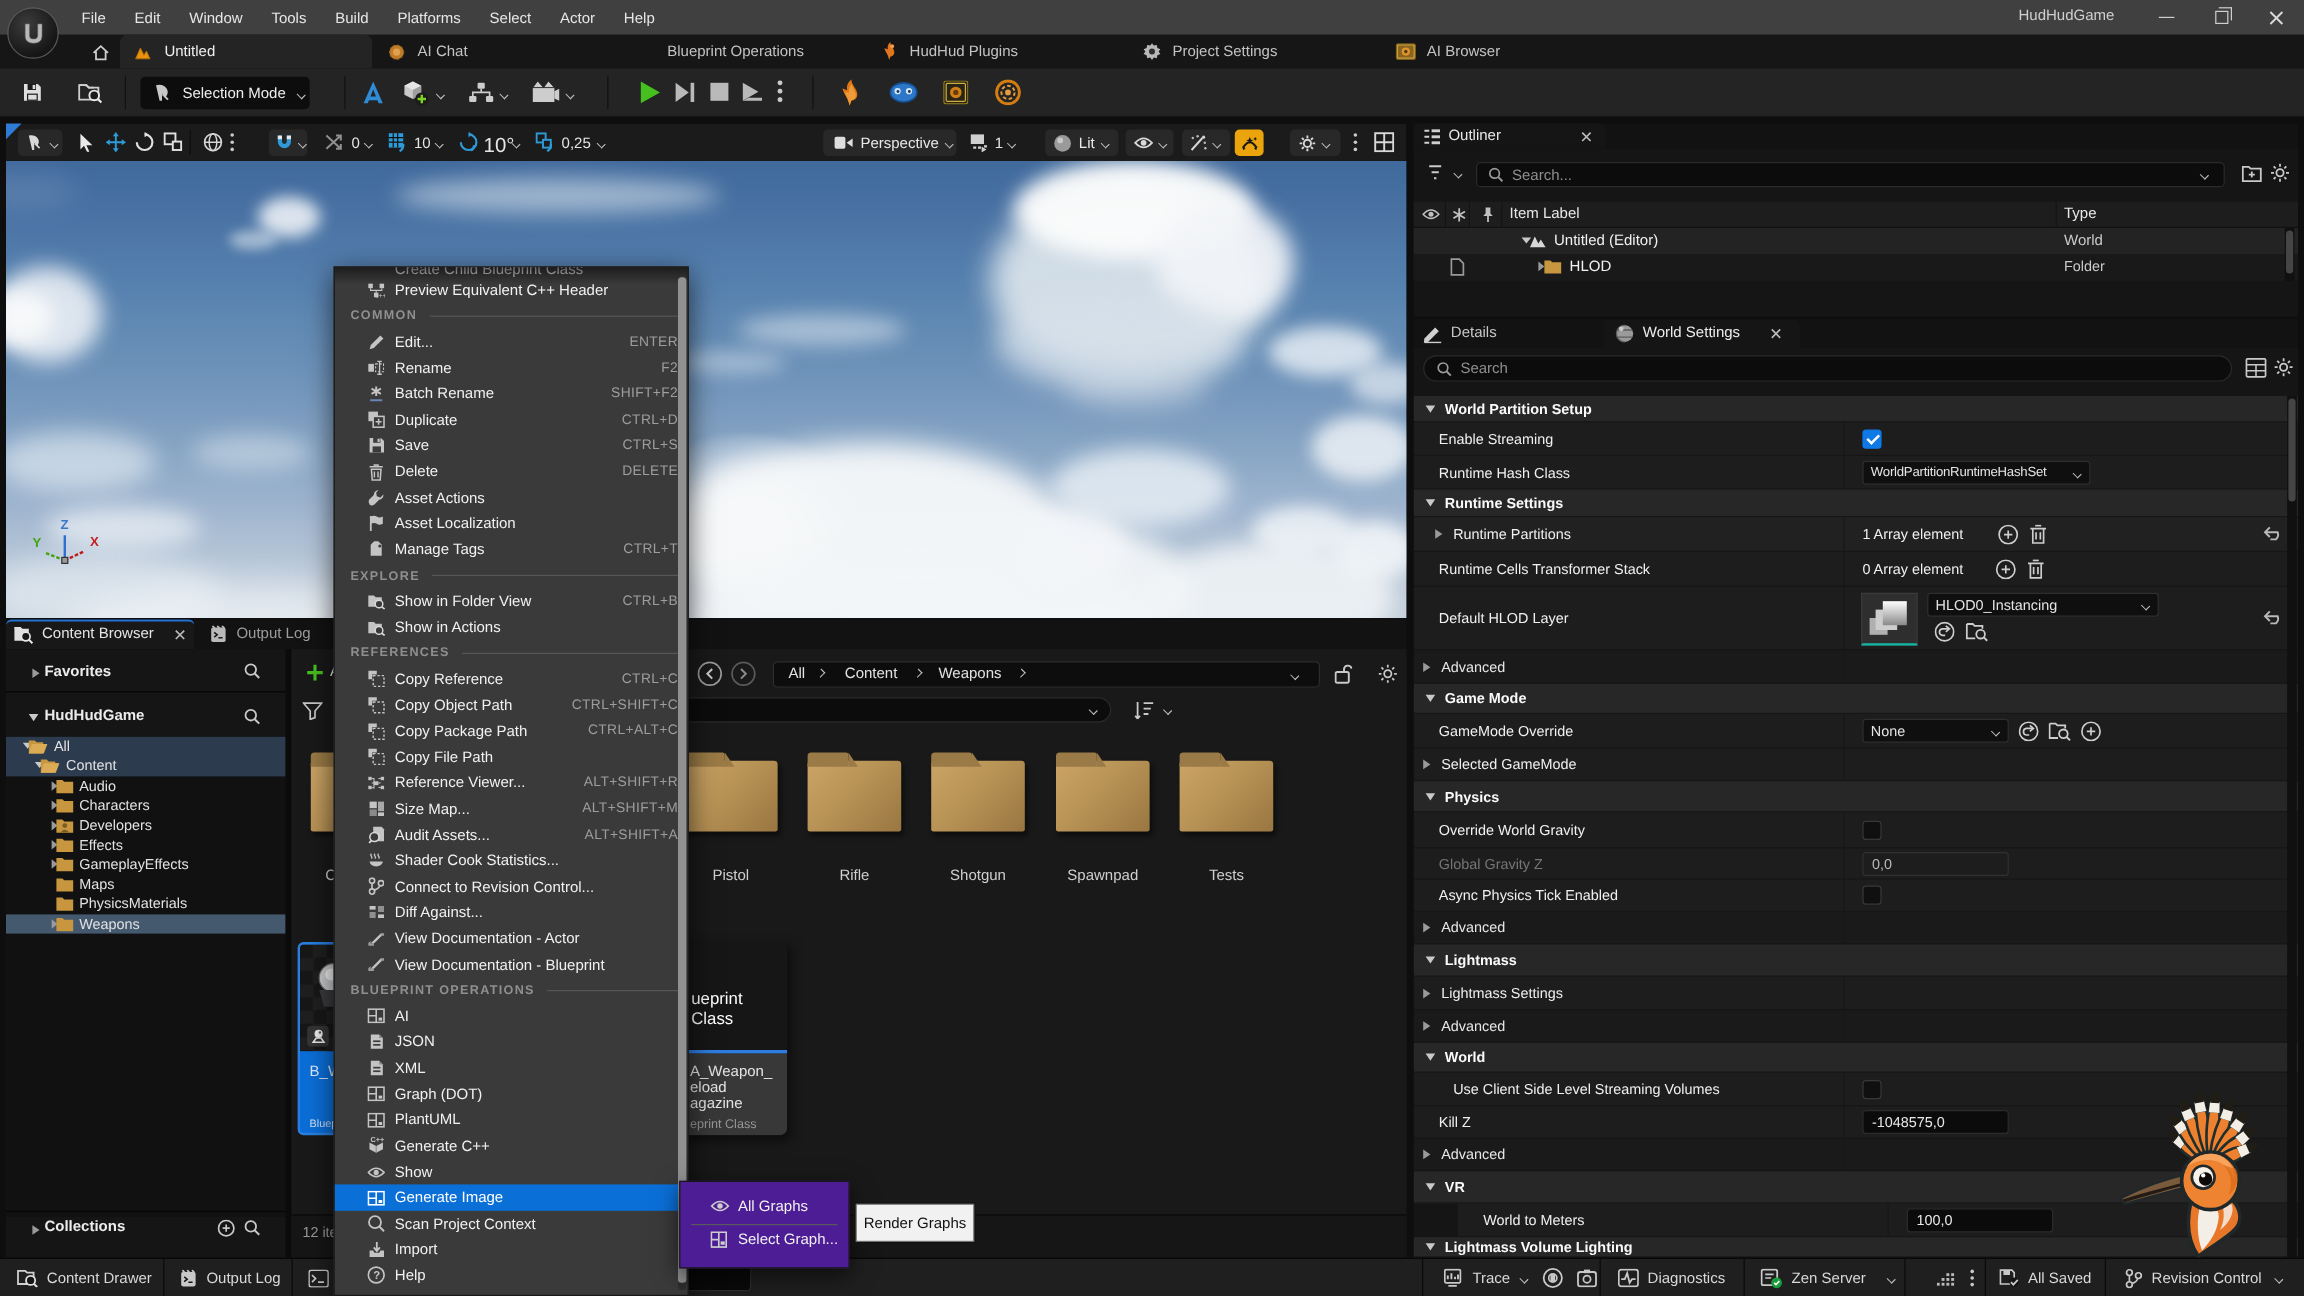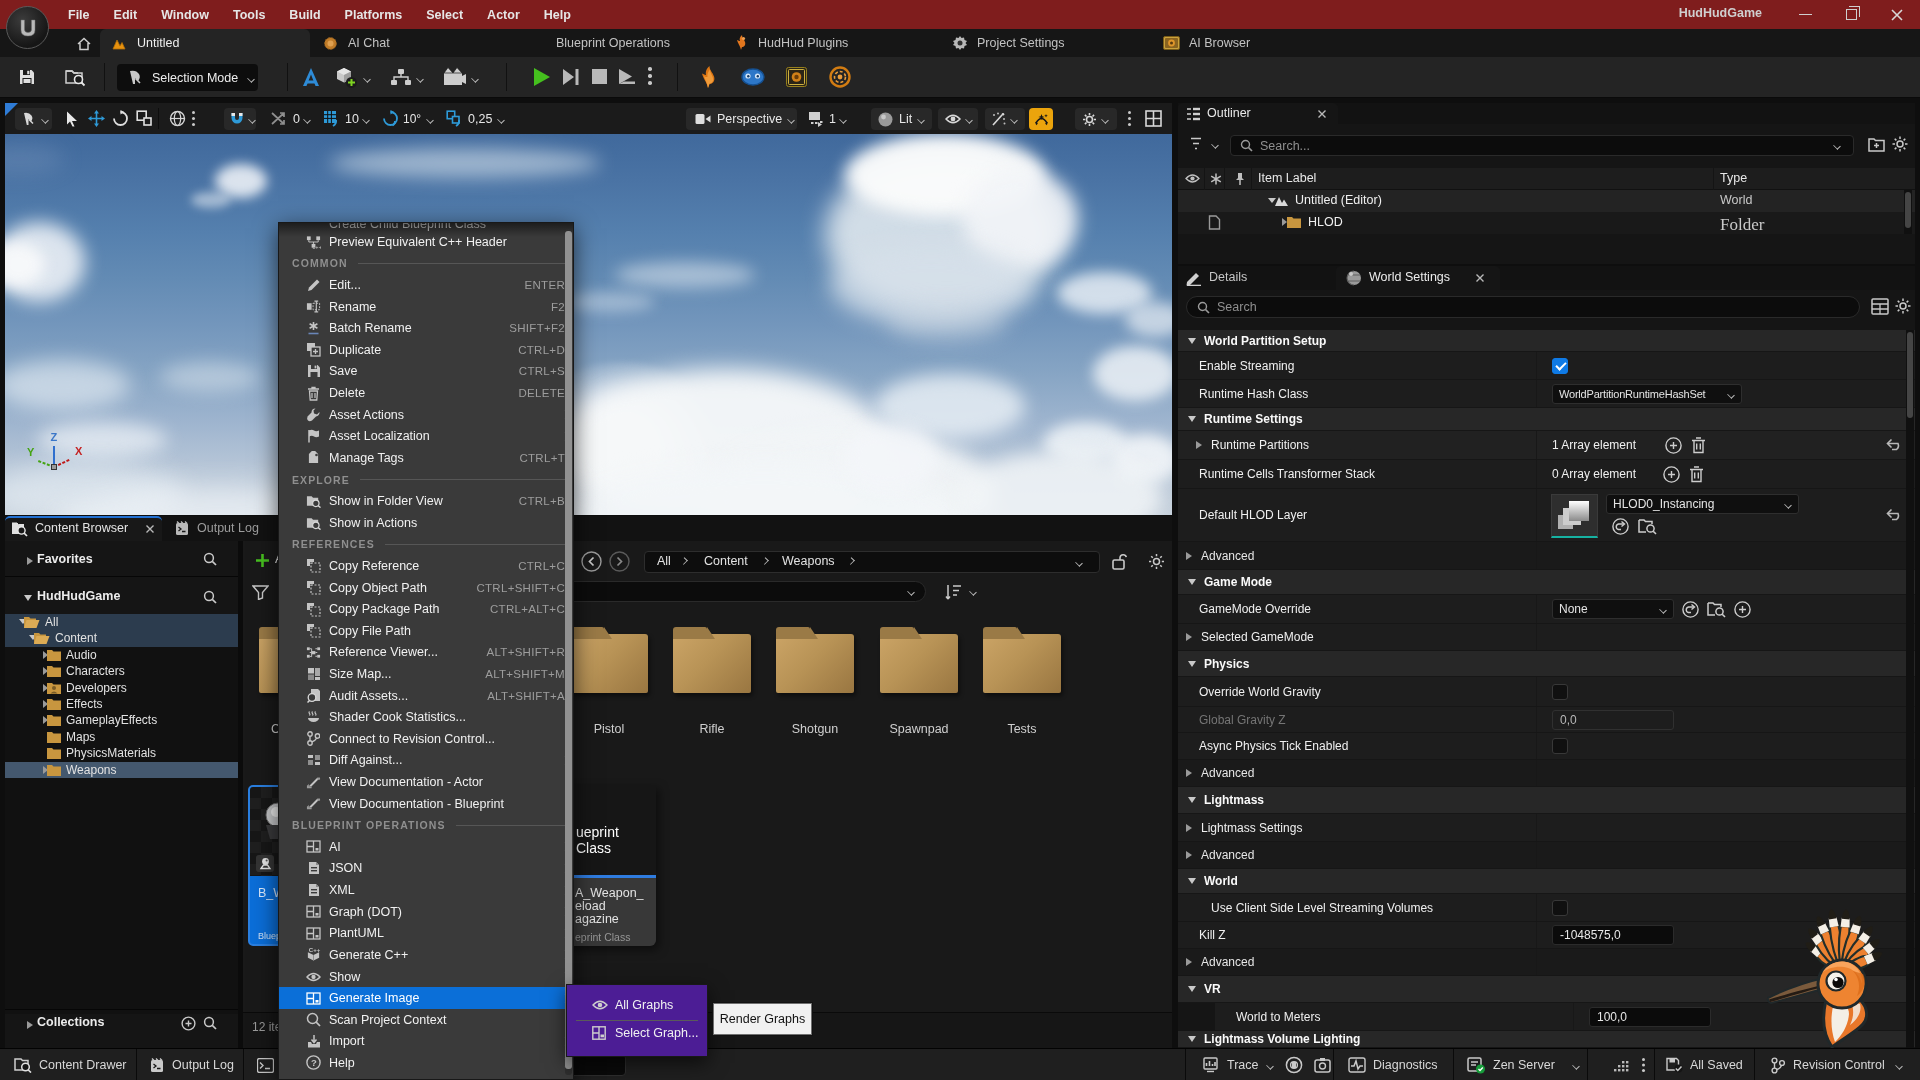--- a/index.html
+++ b/index.html
@@ -2,21 +2,21 @@
 <html><head>
 <meta charset="utf-8">
 <style>
 * { margin:0; padding:0; box-sizing:border-box; }
 html,body { width:1920px; height:1080px; overflow:hidden; background:#0d0d0d; }
 body { font-family:"Liberation Sans", sans-serif; color:#e0e0e0; -webkit-font-smoothing:antialiased; }
 .abs { position:absolute; }
 #stage { position:relative; width:1920px; height:1080px; background:#0e0e0e; overflow:hidden; }
 
 
-#titlebar { position:absolute; left:0; top:0; width:1920px; height:29px; background:#7f1d1d;font-weight:bold; }
+#titlebar { position:absolute; left:0; top:0; width:1920px; height:29px; background:#404040; }
 #titlebar .menus { position:absolute; left:56px; top:0; height:29px; display:flex; align-items:center; gap:0; }
 #titlebar .menus span { padding:0 12px; font-size:12.5px; color:#e6e6e6; }
 #ttl { position:absolute; right:158px; top:6px; font-size:12.5px; color:#cfcfcf; }
 #winbtns { position:absolute; right:0px; top:0; height:29px; display:flex; align-items:center; }
 
 
 #tabrow { position:absolute; left:0; top:29px; width:1920px; height:28px; background:#161616; }
 .dtab { position:absolute; top:0; height:28px; display:flex; align-items:center; font-size:12.5px; color:#c3c3c3; }
 .dtab.active { background:#242424; border-radius:6px 6px 0 0; color:#efefef; }
 
@@ -354,21 +354,21 @@
           <path d="M1 4.7 L13 4.7 M1 8.4 L13 8.4 M4.7 1 L4.7 13 M8.4 1 L8.4 13" stroke="#0f0f0f" stroke-width="1"></path>
           <path d="M13 10 A6 6 0 0 1 10 16" fill="none" stroke="#2e9ad8" stroke-width="2"></path>
         </svg>
       <span class="abs" style="left:340px;top:9px;font-size:12.5px;color:#e6e6e6;">10</span>
         <span class="chev abs" style="left:357px;top:12px;"></span>
       <svg class="abs" style="left:377px;top:7px;" width="17" height="17" viewBox="0 0 17 17">
           <path d="M8.5 2 A6.5 6.5 0 1 1 2 8.5" fill="none" stroke="#2e9ad8" stroke-width="1.8"></path>
           <path d="M8.5 0 L12 2 L8.5 4.4 Z" fill="#2e9ad8"></path>
           <path d="M13 11 A5 5 0 0 1 10.5 15.5" fill="none" stroke="#2e9ad8" stroke-width="1.8"></path>
         </svg>
-      <span class="abs" style="left:398px;top:9px;font-size:12px;color:#e6e6e6;">10°</span>
+      <span class="abs" style="left:398px;top:9px;font-size:17px;color:#e6e6e6;">10°</span>
         <span class="chev abs" style="left:421px;top:12px;"></span>
       <svg class="abs" style="left:441px;top:7px;" width="17" height="17" viewBox="0 0 17 17">
           <rect x="1.2" y="1.2" width="7.5" height="7.5" fill="none" stroke="#2e9ad8" stroke-width="1.6"></rect>
           <rect x="6.5" y="6.5" width="6.5" height="6.5" fill="#1b1b1b" stroke="#2e9ad8" stroke-width="1.6"></rect>
           <path d="M13 10 A6 6 0 0 1 10 16" fill="none" stroke="#2e9ad8" stroke-width="2"></path>
         </svg>
       <span class="abs" style="left:463px;top:9px;font-size:12.5px;color:#e6e6e6;">0,25</span>
         <span class="chev abs" style="left:492px;top:12px;"></span>
       <div class="vbtn" style="left:681px;width:111px;">
         <svg style="margin-left:9px;" width="16" height="12" viewBox="0 0 16 12">
@@ -711,21 +711,21 @@
     </div>
     <div class="abs" style="left:0px;top:109px;width:737px;height:22px;background:#191919;">
       <svg class="abs" style="left:30px;top:3px;" width="13" height="15" viewBox="0 0 13 15">
           <path d="M1.5 1 L8 1 L11.5 4.5 L11.5 14 L1.5 14 Z" fill="none" stroke="#9a9a9a" stroke-width="1.4"></path>
         </svg>
       <div class="tri-r abs" style="left:93px;top:6px;border-top-width:4px;border-bottom-width:4px;border-left-width:5px;"></div>
       <svg class="abs" style="left:108px;top:4px;" width="16" height="13" viewBox="0 0 16 13">
           <path d="M1 1 L6 1 L7.5 2.5 L15 2.5 L15 12 L1 12 Z" fill="#c8963f"></path>
         </svg>
       <span class="abs" style="left:130px;top:3px;font-size:12.5px;color:#f0f0f0;">HLOD</span>
-      <span class="abs" style="left:542px;top:3px;font-size:17px;color:#c9c9c9;font-family:Liberation Serif, serif;">Folder</span>
+      <span class="abs" style="left:542px;top:3px;font-size:12px;color:#c9c9c9;">Folder</span>
     </div>
     <div class="abs" style="left:726px;top:87px;width:8px;height:44px;background:#101010;">
         <div class="abs" style="left:1px;top:2px;width:6px;height:36px;background:#454545;border-radius:3px;"></div>
       </div>
   </div>
   <div id="details">
     <div class="abs" style="left:0;top:0;width:737px;height:24px;background:#121212;"></div>
     <svg class="abs" style="left:8px;top:5px;" width="16" height="15" viewBox="0 0 16 15">
         <path d="M1 11 L10 2 L13 5 L4 14 L0.5 14.5 Z" fill="#d0d0d0"></path>
         <path d="M1 14.5 L15 14.5" stroke="#d0d0d0" stroke-width="1.6"></path>

